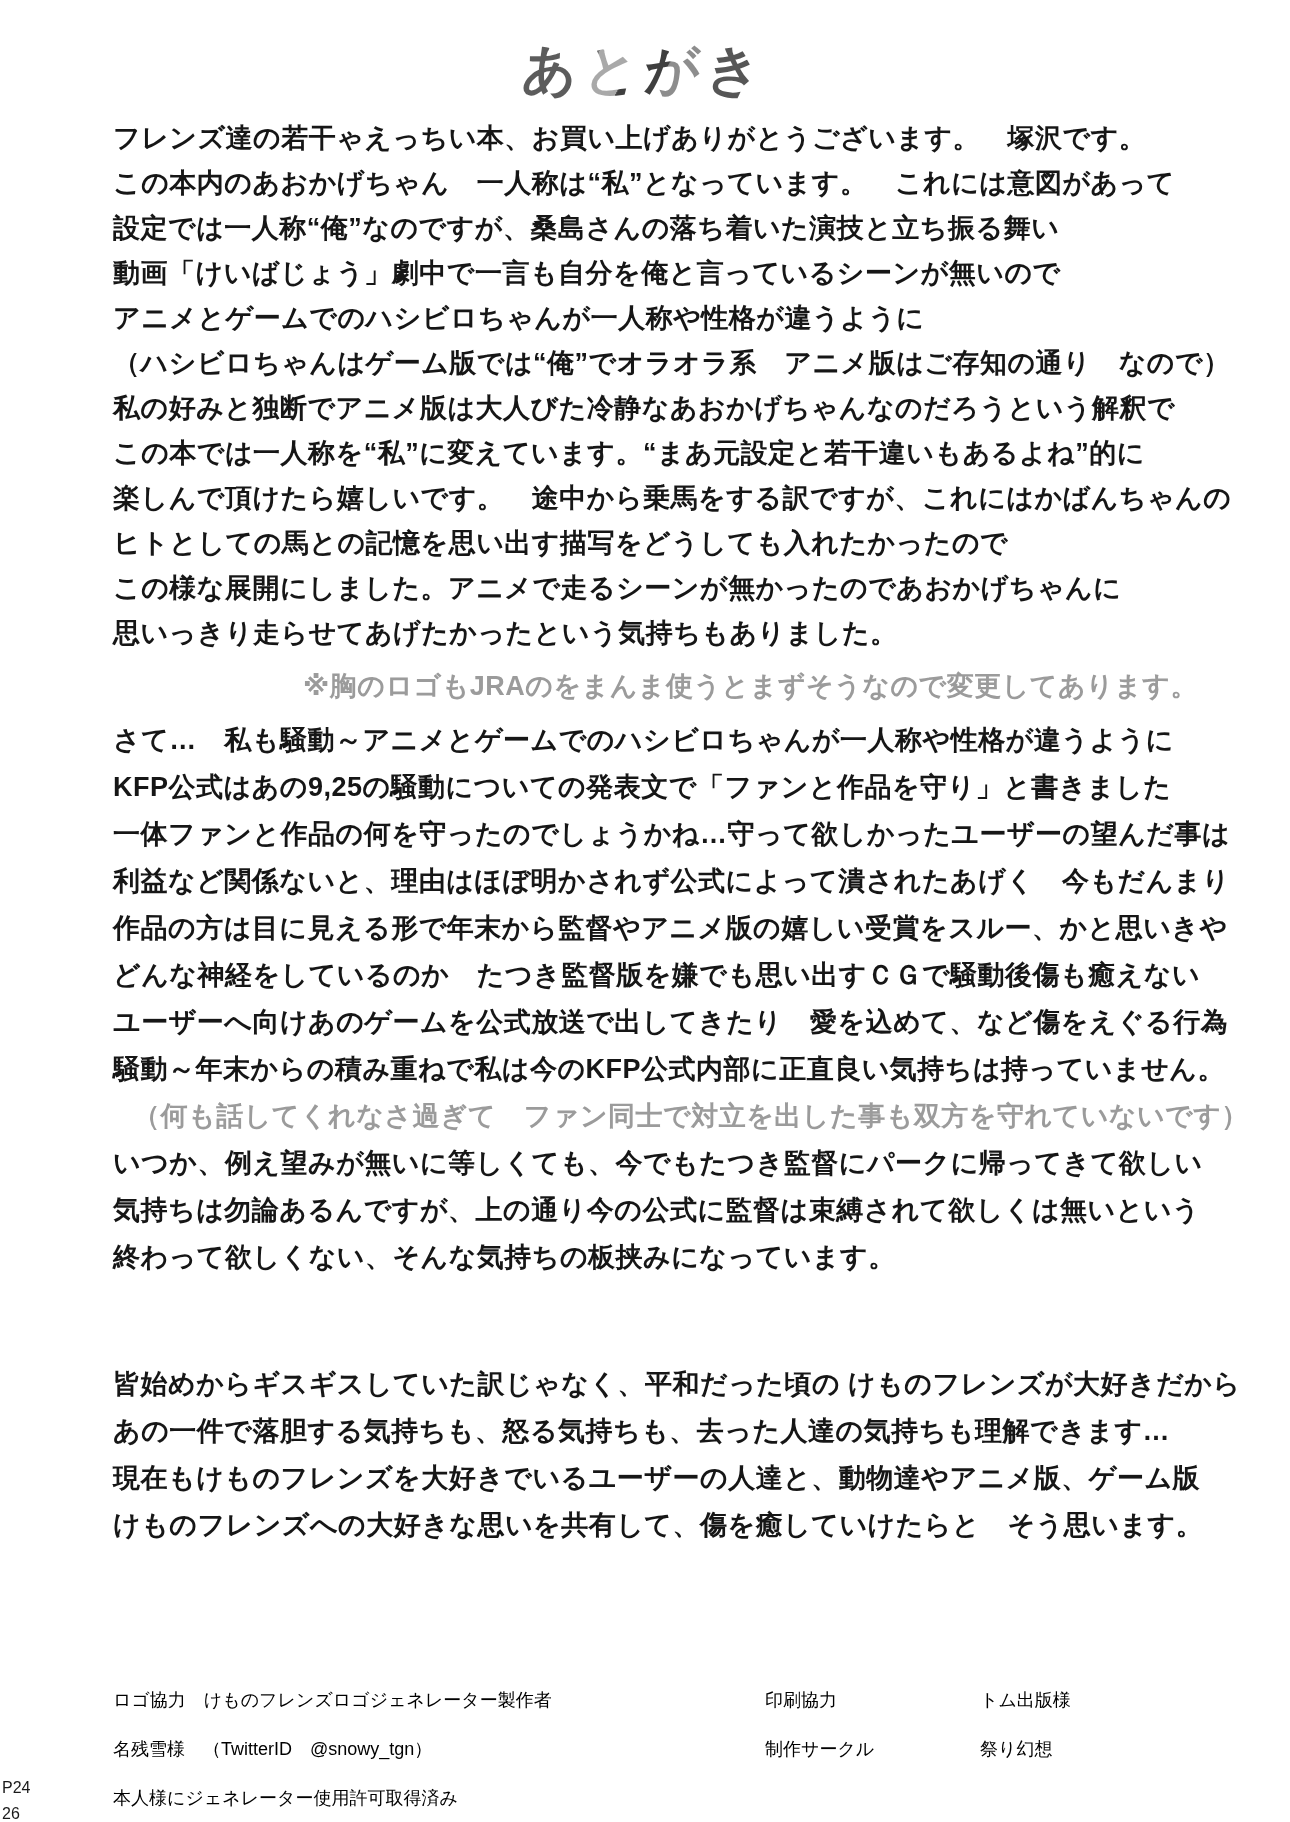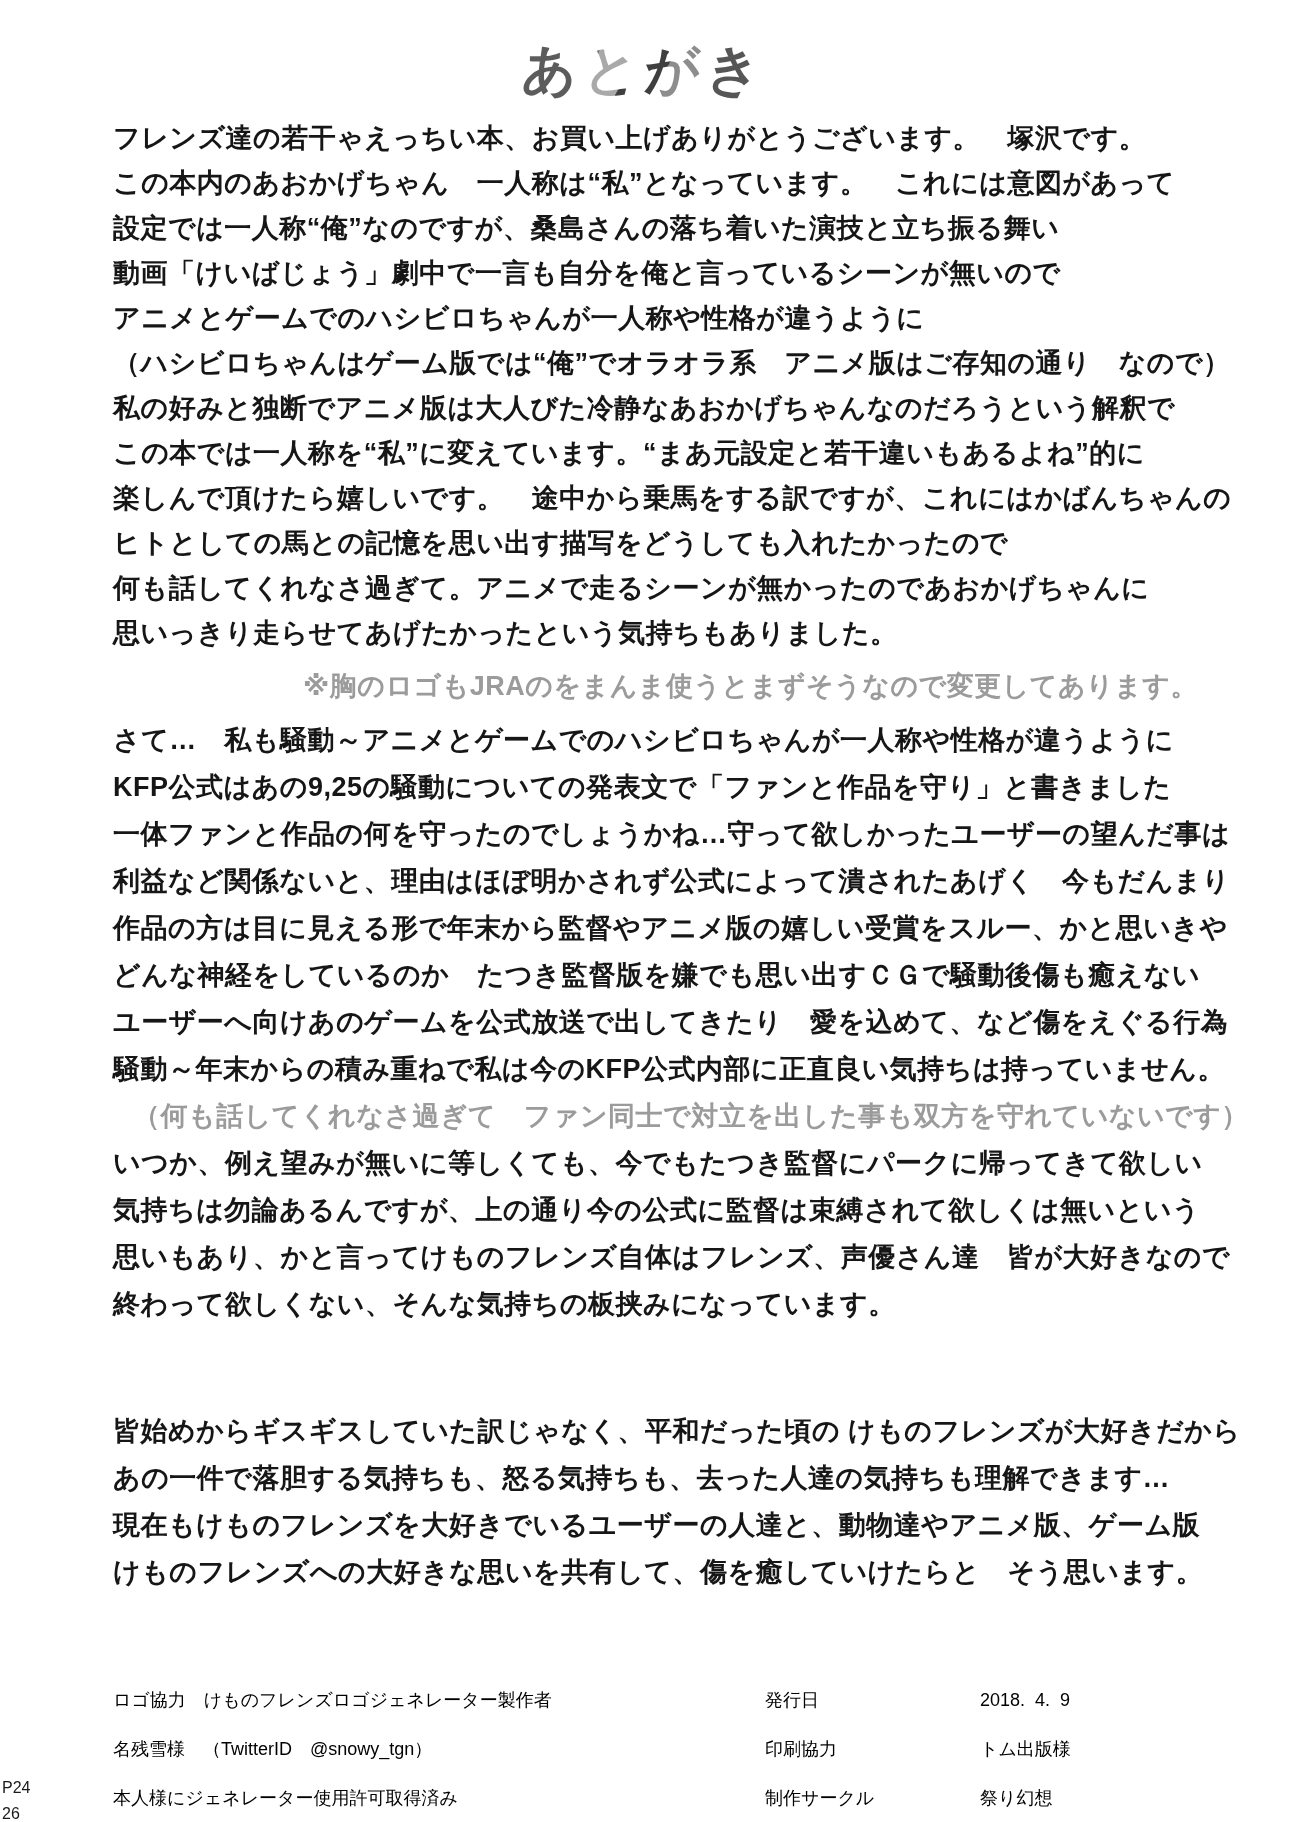--- a/index.html
+++ b/index.html
@@ -116,63 +116,58 @@
       <div class="line">フレンズ達の若干ゃえっちい本、お買い上げありがとうございます。　塚沢です。</div>
       <div class="line">この本内のあおかげちゃん　一人称は“私”となっています。　これには意図があって</div>
       <div class="line">設定では一人称“俺”なのですが、桑島さんの落ち着いた演技と立ち振る舞い</div>
       <div class="line">動画「けいばじょう」劇中で一言も自分を俺と言っているシーンが無いので</div>
       <div class="line">アニメとゲームでのハシビロちゃんが一人称や性格が違うように</div>
       <div class="line">（ハシビロちゃんはゲーム版では“俺”でオラオラ系　アニメ版はご存知の通り　なので）</div>
       <div class="line">私の好みと独断でアニメ版は大人びた冷静なあおかげちゃんなのだろうという解釈で</div>
       <div class="line">この本では一人称を“私”に変えています。“まあ元設定と若干違いもあるよね”的に</div>
       <div class="line">楽しんで頂けたら嬉しいです。　途中から乗馬をする訳ですが、これにはかばんちゃんの</div>
       <div class="line">ヒトとしての馬との記憶を思い出す描写をどうしても入れたかったので</div>
-      <div class="line">何も話してくれなさ過ぎて。アニメで走るシーンが無かったのであおかげちゃんに</div>
+      <div class="line">この様な展開にしました。アニメで走るシーンが無かったのであおかげちゃんに</div>
       <div class="line">思いっきり走らせてあげたかったという気持ちもありました。</div>
     </div>
 
     <div class="line note note-indent gap-sm">※胸のロゴもJRAのをまんま使うとまずそうなので変更してあります。</div>
 
     <div class="sec2 gap-sm">
       <div class="line">さて…　私も騒動～アニメとゲームでのハシビロちゃんが一人称や性格が違うように</div>
       <div class="line">KFP公式はあの9,25の騒動についての発表文で「ファンと作品を守り」と書きました</div>
       <div class="line">一体ファンと作品の何を守ったのでしょうかね…守って欲しかったユーザーの望んだ事は</div>
       <div class="line">利益など関係ないと、理由はほぼ明かされず公式によって潰されたあげく　今もだんまり</div>
       <div class="line">作品の方は目に見える形で年末から監督やアニメ版の嬉しい受賞をスルー、かと思いきや</div>
       <div class="line">どんな神経をしているのか　たつき監督版を嫌でも思い出すＣＧで騒動後傷も癒えない</div>
       <div class="line">ユーザーへ向けあのゲームを公式放送で出してきたり　愛を込めて、など傷をえぐる行為</div>
       <div class="line">騒動～年末からの積み重ねで私は今のKFP公式内部に正直良い気持ちは持っていません。</div>
       <div class="line note note-indent2">（何も話してくれなさ過ぎて　ファン同士で対立を出した事も双方を守れていないです）</div>
       <div class="line">いつか、例え望みが無いに等しくても、今でもたつき監督にパークに帰ってきて欲しい</div>
       <div class="line">気持ちは勿論あるんですが、上の通り今の公式に監督は束縛されて欲しくは無いという</div>
-      <div class="line">思いもあり、かと言ってけものフレンズ自体はフレンズ、声優さん達　皆が大好きなので</div>
       <div class="line">終わって欲しくない、そんな気持ちの板挟みになっています。</div>
     </div>
 
     <div class="sec2 gap-lg">
       <div class="line">皆始めからギスギスしていた訳じゃなく、平和だった頃の けものフレンズが大好きだから</div>
       <div class="line">あの一件で落胆する気持ちも、怒る気持ちも、去った人達の気持ちも理解できます…</div>
       <div class="line">現在もけものフレンズを大好きでいるユーザーの人達と、動物達やアニメ版、ゲーム版</div>
       <div class="line">けものフレンズへの大好きな思いを共有して、傷を癒していけたらと　そう思います。</div>
     </div>
 
   </div>
 
   <div class="footer">
     <div class="footer-left">
       <div class="f-line">ロゴ協力　けものフレンズロゴジェネレーター製作者</div>
       <div class="f-line">名残雪様　（TwitterID　@snowy_tgn）</div>
       <div class="f-line">本人様にジェネレーター使用許可取得済み</div>
     </div>
     <div class="footer-right">
       <div class="f-row">
-        <span class="f-label">発行日</span>
-        <span class="f-value">2018.  4.  9</span>
-      </div>
-      <div class="f-row">
         <span class="f-label">印刷協力</span>
         <span class="f-value">トム出版様</span>
       </div>
       <div class="f-row">
         <span class="f-label">制作サークル</span>
         <span class="f-value">祭り幻想</span>
       </div>
     </div>
   </div>
 

